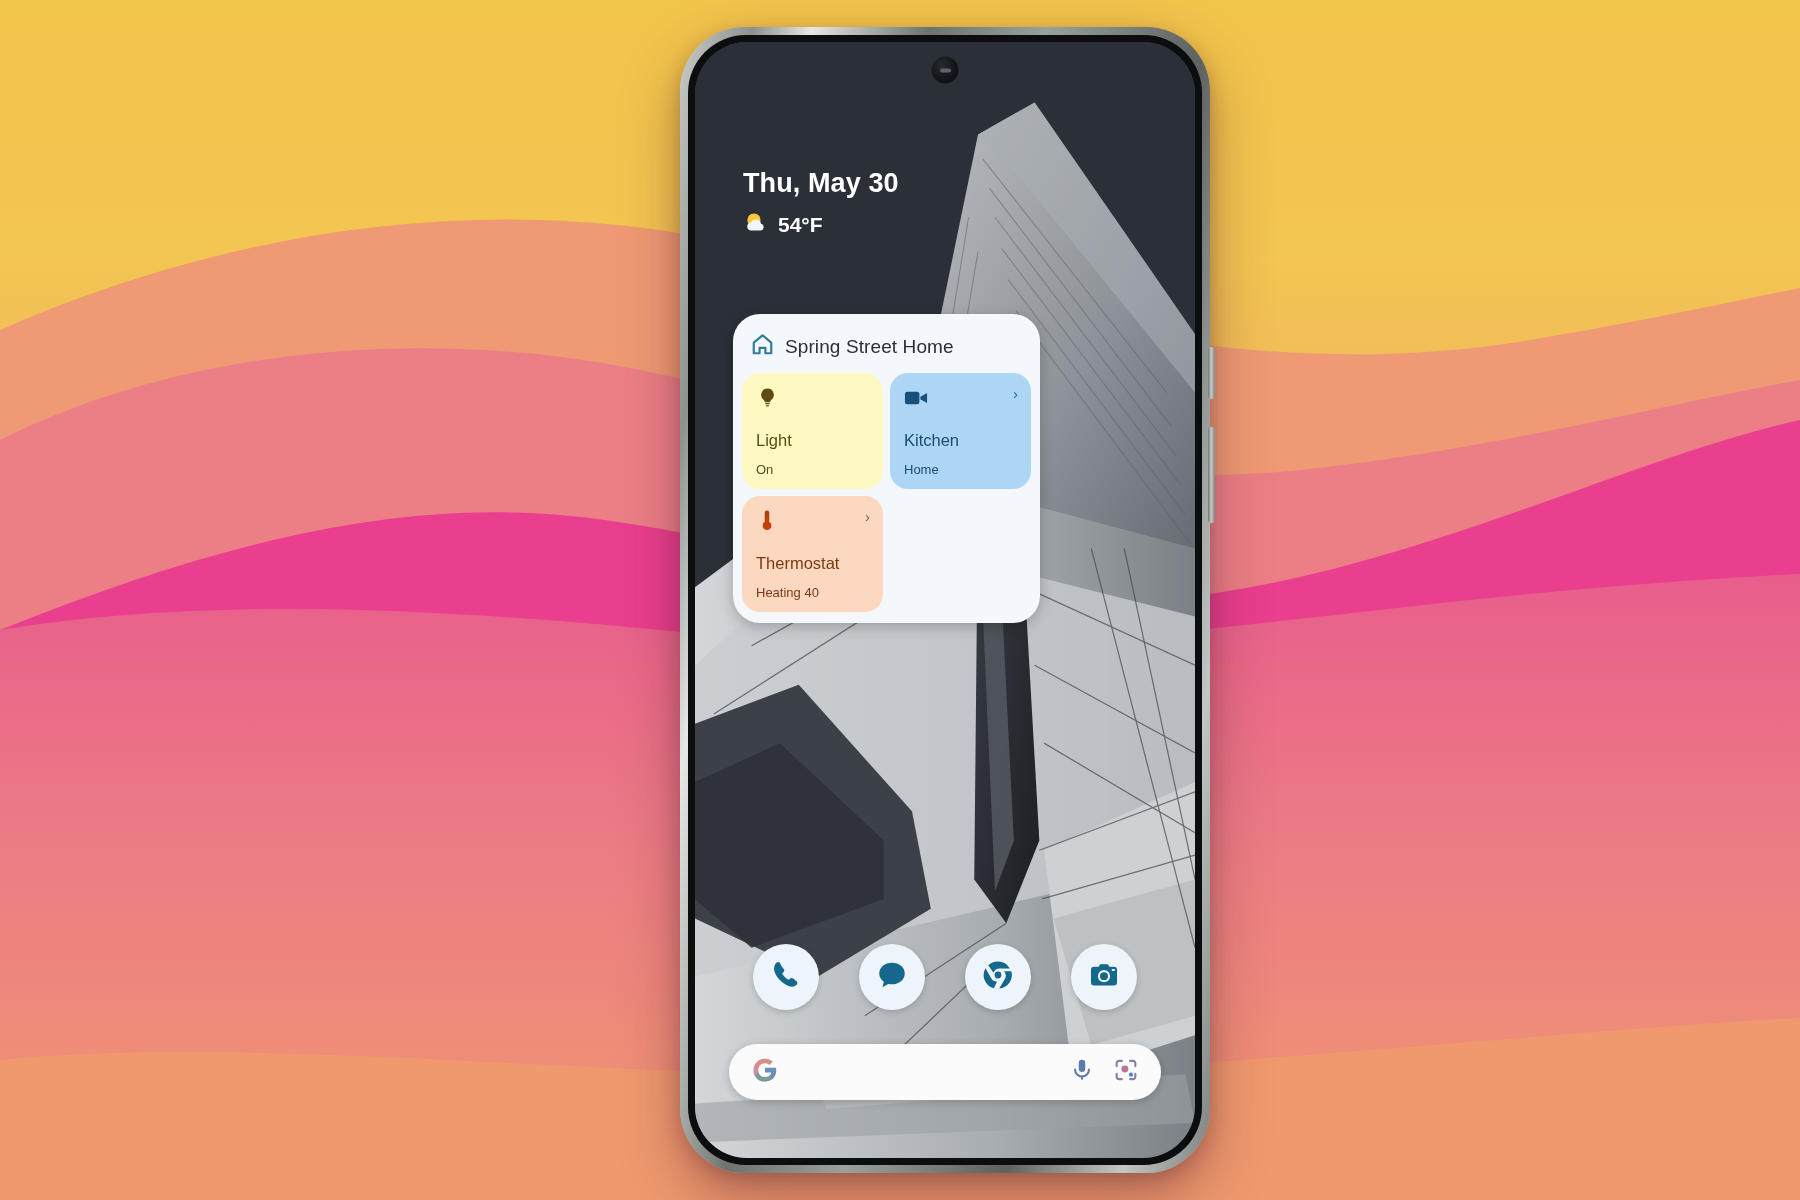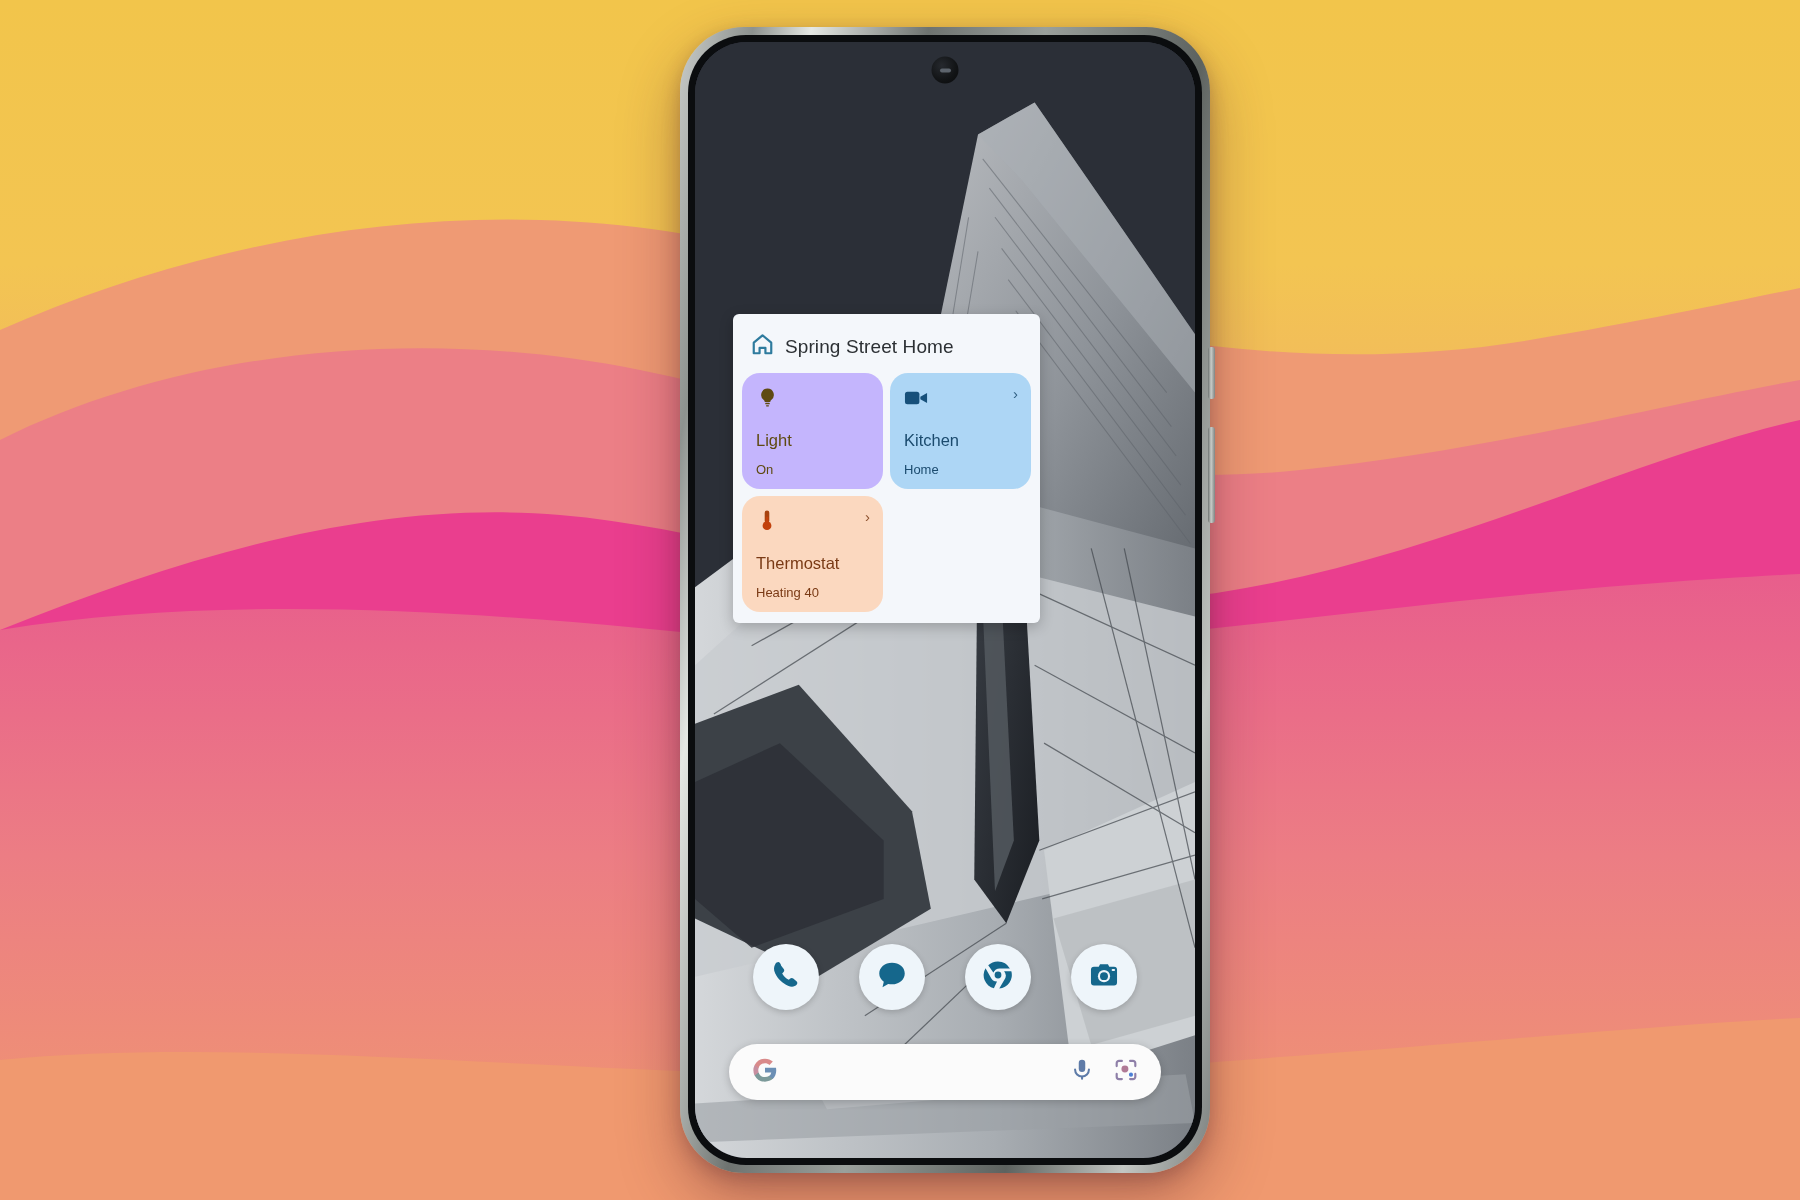--- a/index.html
+++ b/index.html
@@ -78,21 +78,21 @@
   }
   #glance-date { font-size:27px; font-weight:700; letter-spacing:.1px; }
   #glance-weather {
     margin-top:11px; display:flex; align-items:center; gap:10px;
     font-size:21px; font-weight:700;
   }
 
   
   #home-widget {
     position:absolute; left:38px; top:272px; width:307px;
-    background:#f4f7fb; border-radius:6px;
+    background:#f4f7fb; border-radius:27px;
     padding:9px 9px 11px 9px; z-index:5;
     box-shadow:0 4px 14px rgba(0,0,0,.22);
   }
   #widget-header {
     display:flex; align-items:center; gap:10px;
     padding:9px 4px 12px 8px;
   }
   #widget-title { font-size:19px; color:#2c3034; letter-spacing:.1px; }
 
   #tile-grid {
@@ -102,21 +102,21 @@
   .tile {
     position:relative; height:116px;
     border-radius:18px; padding:13px 13px 12px 14px;
     display:flex; flex-direction:column; justify-content:space-between;
   }
   .tile-top { display:flex; align-items:flex-start; justify-content:space-between; }
   .tile-name { font-size:16.5px; line-height:1.15; }
   .tile-state { font-size:13px; margin-top:12px; }
   .chev { font-size:15px; line-height:1; opacity:.85; }
 
-  .tile-light { background:#c4b5fd; }
+  .tile-light { background:#fef9c3; }
   .tile-light .tile-name,.tile-light .tile-state{ color:#5f4a12; }
   .tile-doorbell { background:#add6f5; }
   .tile-doorbell .tile-name,.tile-doorbell .tile-state,.tile-doorbell .chev{ color:#1b4b6e; }
   .tile-kitchen { background:#e0e7ef; }
   .tile-kitchen .tile-name,.tile-kitchen .tile-state{ color:#343a40; }
   .tile-thermostat { background:#fbd8bf; }
   .tile-thermostat .tile-name,.tile-thermostat .tile-state,.tile-thermostat .chev{ color:#7a3a15; }
 
   
   #dock {
@@ -258,20 +258,32 @@
                 <path d="M455,520 L530,860"></path>
             </g>
 
             <polygon points="120,1060 430,1030 450,1070 140,1096" fill="#e3e6e8" opacity=".8"></polygon>
             <polygon points="0,1090 520,1060 530,1110 0,1130" fill="#9ba0a5" opacity=".6"></polygon>
           </svg>
         </div>
 
         <div class="camera-hole"></div>
 
+        <div id="at-a-glance">
+          <div id="glance-date">Thu, May 30</div>
+          <div id="glance-weather">
+            <span>
+              <svg width="25" height="25" viewBox="0 0 25 25">
+                <circle cx="11" cy="10" r="6.6" fill="#FFC63A"></circle>
+                <path d="M7.5,20.5 a4.1,4.1 0 0 1 0.4,-8.1 a5.4,5.4 0 0 1 10.1,1.4 a3.4,3.4 0 0 1 -0.6,6.7 Z" fill="#F2F4F6"></path>
+              </svg>
+            </span>
+            <span>54°F</span>
+          </div>
+        </div>
 
         <div id="home-widget">
           <div id="widget-header">
             <span>
               <svg width="25" height="25" viewBox="0 0 24 24">
                 <path d="M12 3.2 L3.6 10.2 L3.6 20.4 L9.2 20.4 L9.2 15.2 L14.8 15.2 L14.8 20.4 L20.4 20.4 L20.4 10.2 Z" fill="none" stroke="#2E7B9E" stroke-width="2.1" stroke-linejoin="round"></path>
               </svg>
             </span>
             <span id="widget-title">Spring Street Home</span>
           </div>

